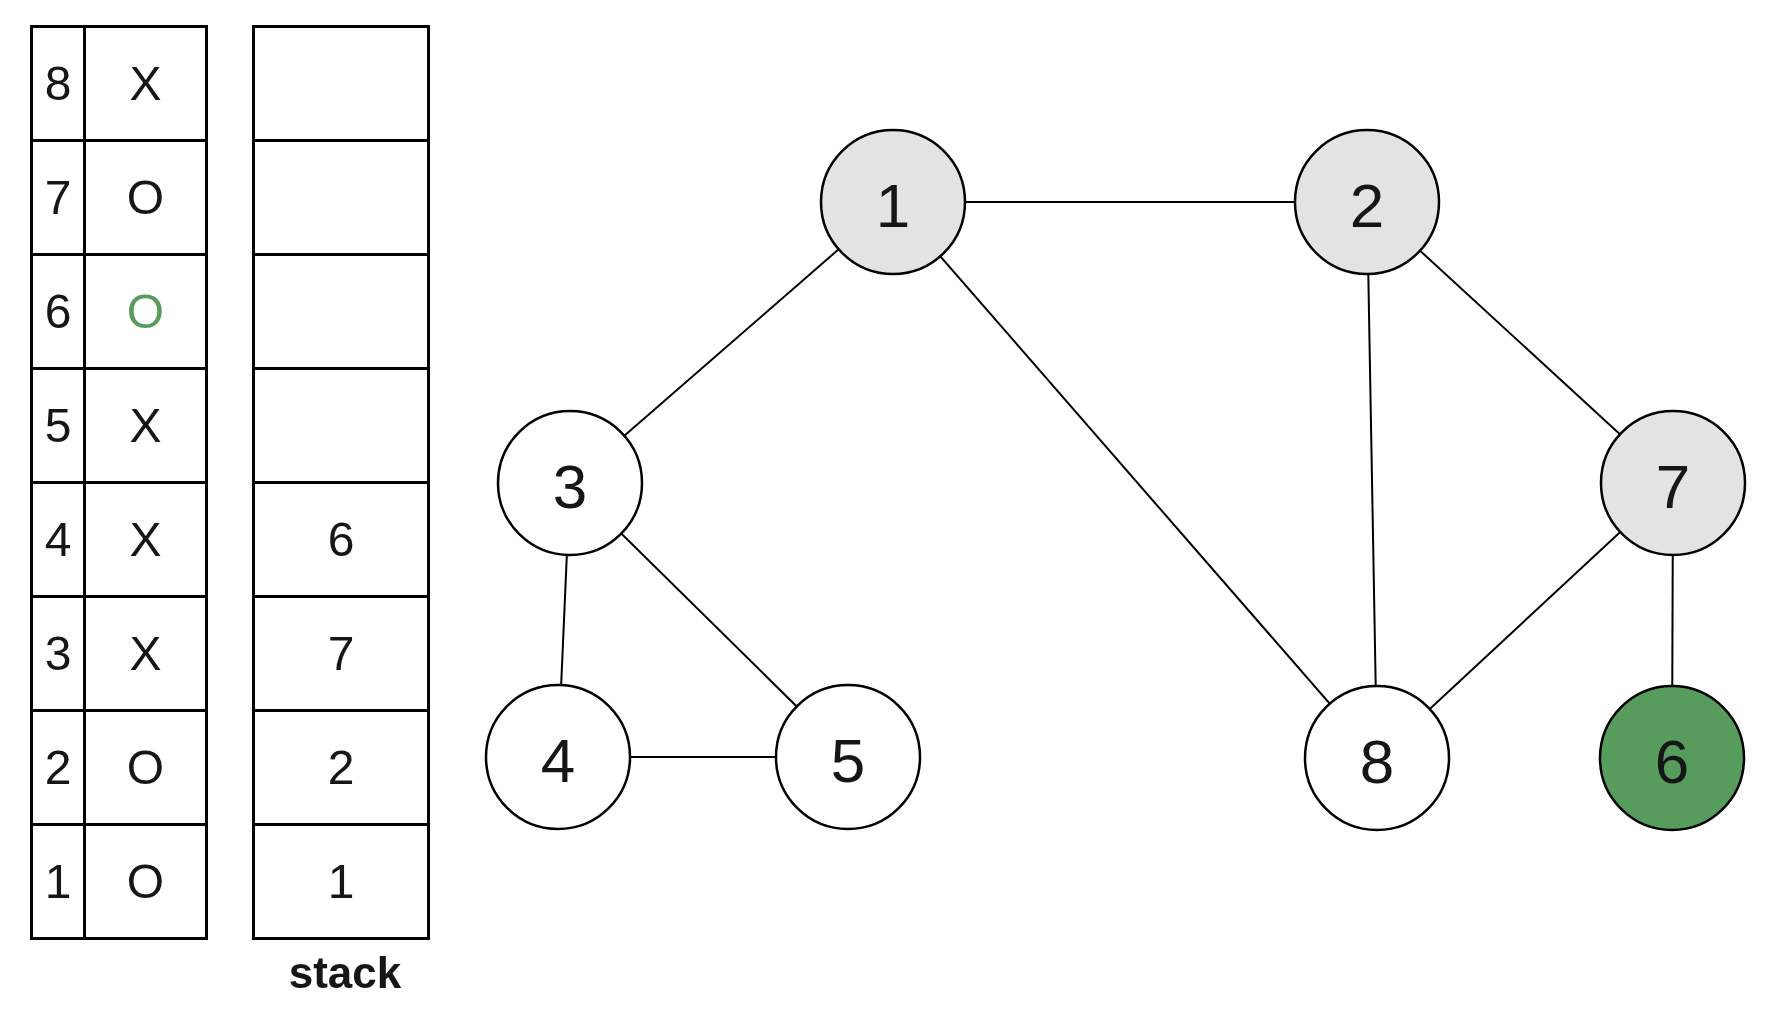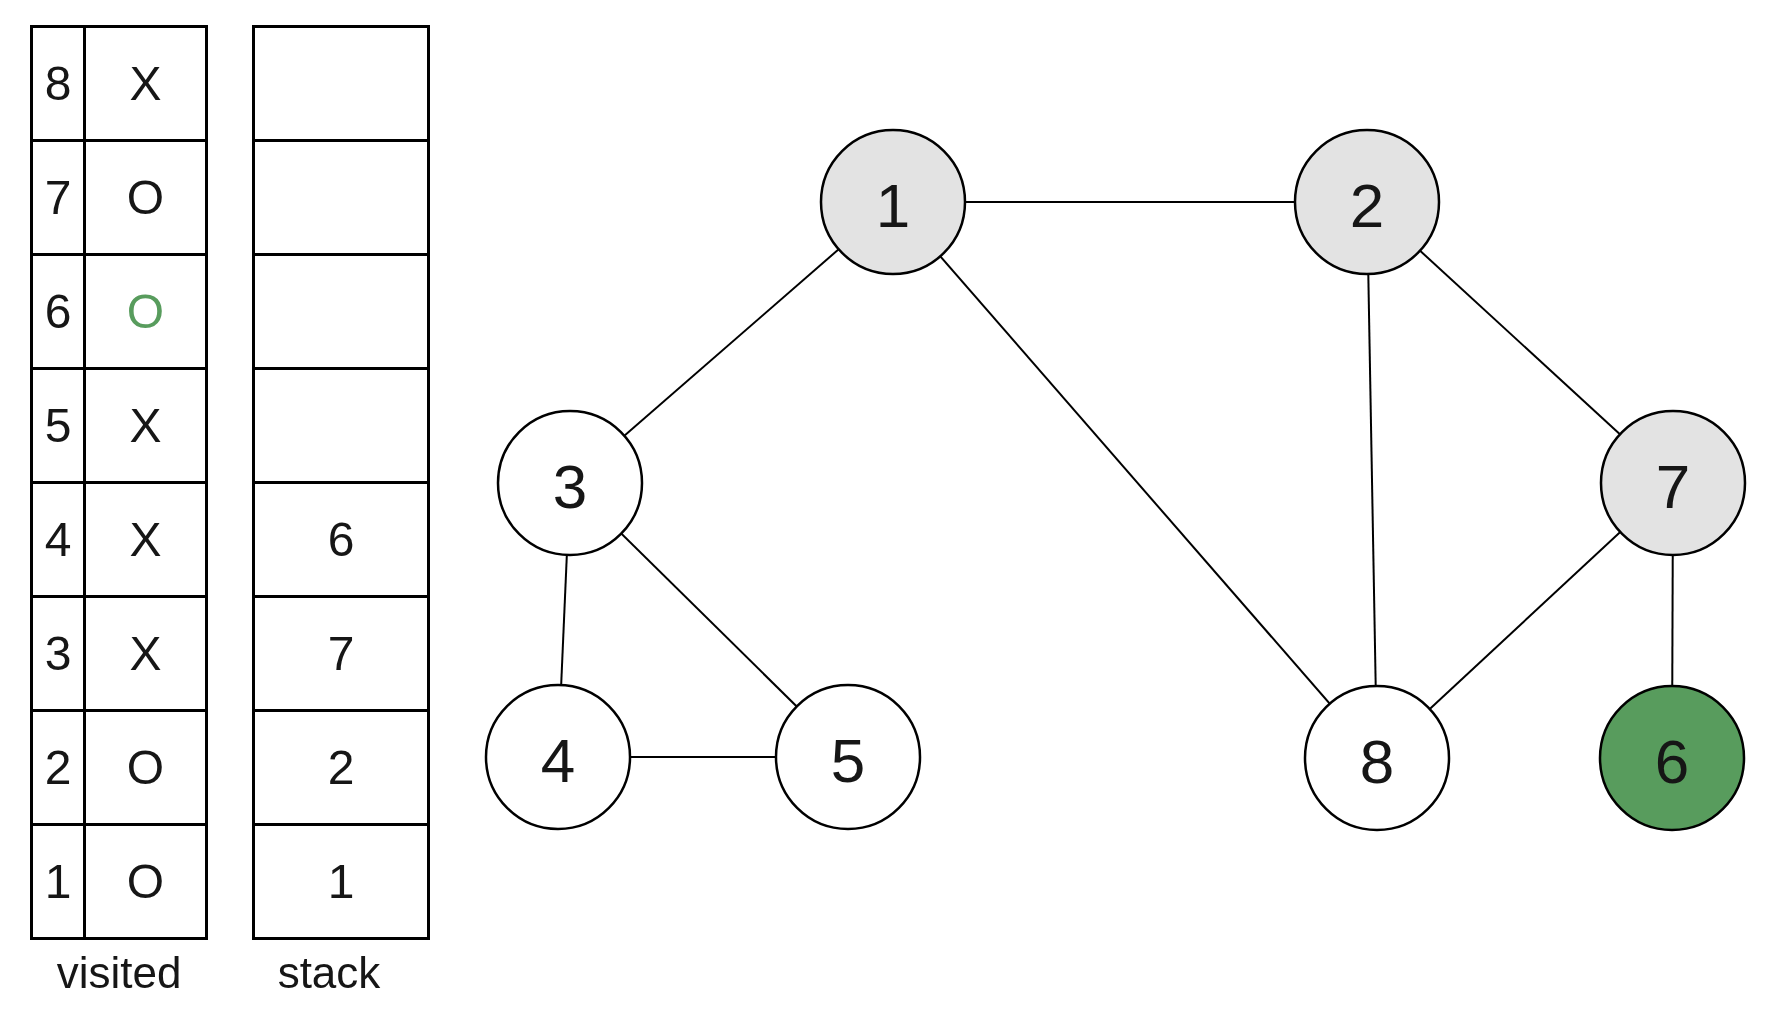--- a/index.html
+++ b/index.html
@@ -37,21 +37,21 @@
     font-size:48px; font-weight:300;
   }
   .scell:first-child{ border-top:none; }
 
   .tbl-label{
     position:absolute; top:946px; height:54px; width:178px;
     display:flex; align-items:center; justify-content:center;
     font-size:44px; font-weight:300; color:var(--ink);
   }
   .tbl-label.visited{ left:30px; }
-  .tbl-label.stack{ left:240px; }
+  .tbl-label.stack{ left:256px;font-weight:bold; }
 
   
   svg.graph{ position:absolute; left:0; top:0; width:1792px; height:1020px; }
   svg.graph text{
     font-family:"Liberation Sans", sans-serif;
     font-size:62px; font-weight:300; fill:var(--ink);
   }
 </style>
 </head>
 <body>
@@ -97,21 +97,20 @@
     <div class="scell"></div>
     <div class="scell"></div>
     <div class="scell"></div>
     <div class="scell"></div>
     <div class="scell">6</div>
     <div class="scell">7</div>
     <div class="scell">2</div>
     <div class="scell">1</div>
   </div>
 
-  <div class="tbl-label visited">visited</div>
   <div class="tbl-label stack">stack</div>
 
   <svg class="graph" viewBox="0 0 1792 1020" xmlns="http://www.w3.org/2000/svg">
       <line x1="893" y1="202" x2="1367" y2="202" stroke="#000000" stroke-width="2"></line>
       <line x1="893" y1="202" x2="570" y2="483" stroke="#000000" stroke-width="2"></line>
       <line x1="893" y1="202" x2="1377" y2="758" stroke="#000000" stroke-width="2"></line>
       <line x1="1367" y1="202" x2="1377" y2="758" stroke="#000000" stroke-width="2"></line>
       <line x1="1367" y1="202" x2="1673" y2="483" stroke="#000000" stroke-width="2"></line>
       <line x1="570" y1="483" x2="558" y2="757" stroke="#000000" stroke-width="2"></line>
       <line x1="570" y1="483" x2="848" y2="757" stroke="#000000" stroke-width="2"></line>

